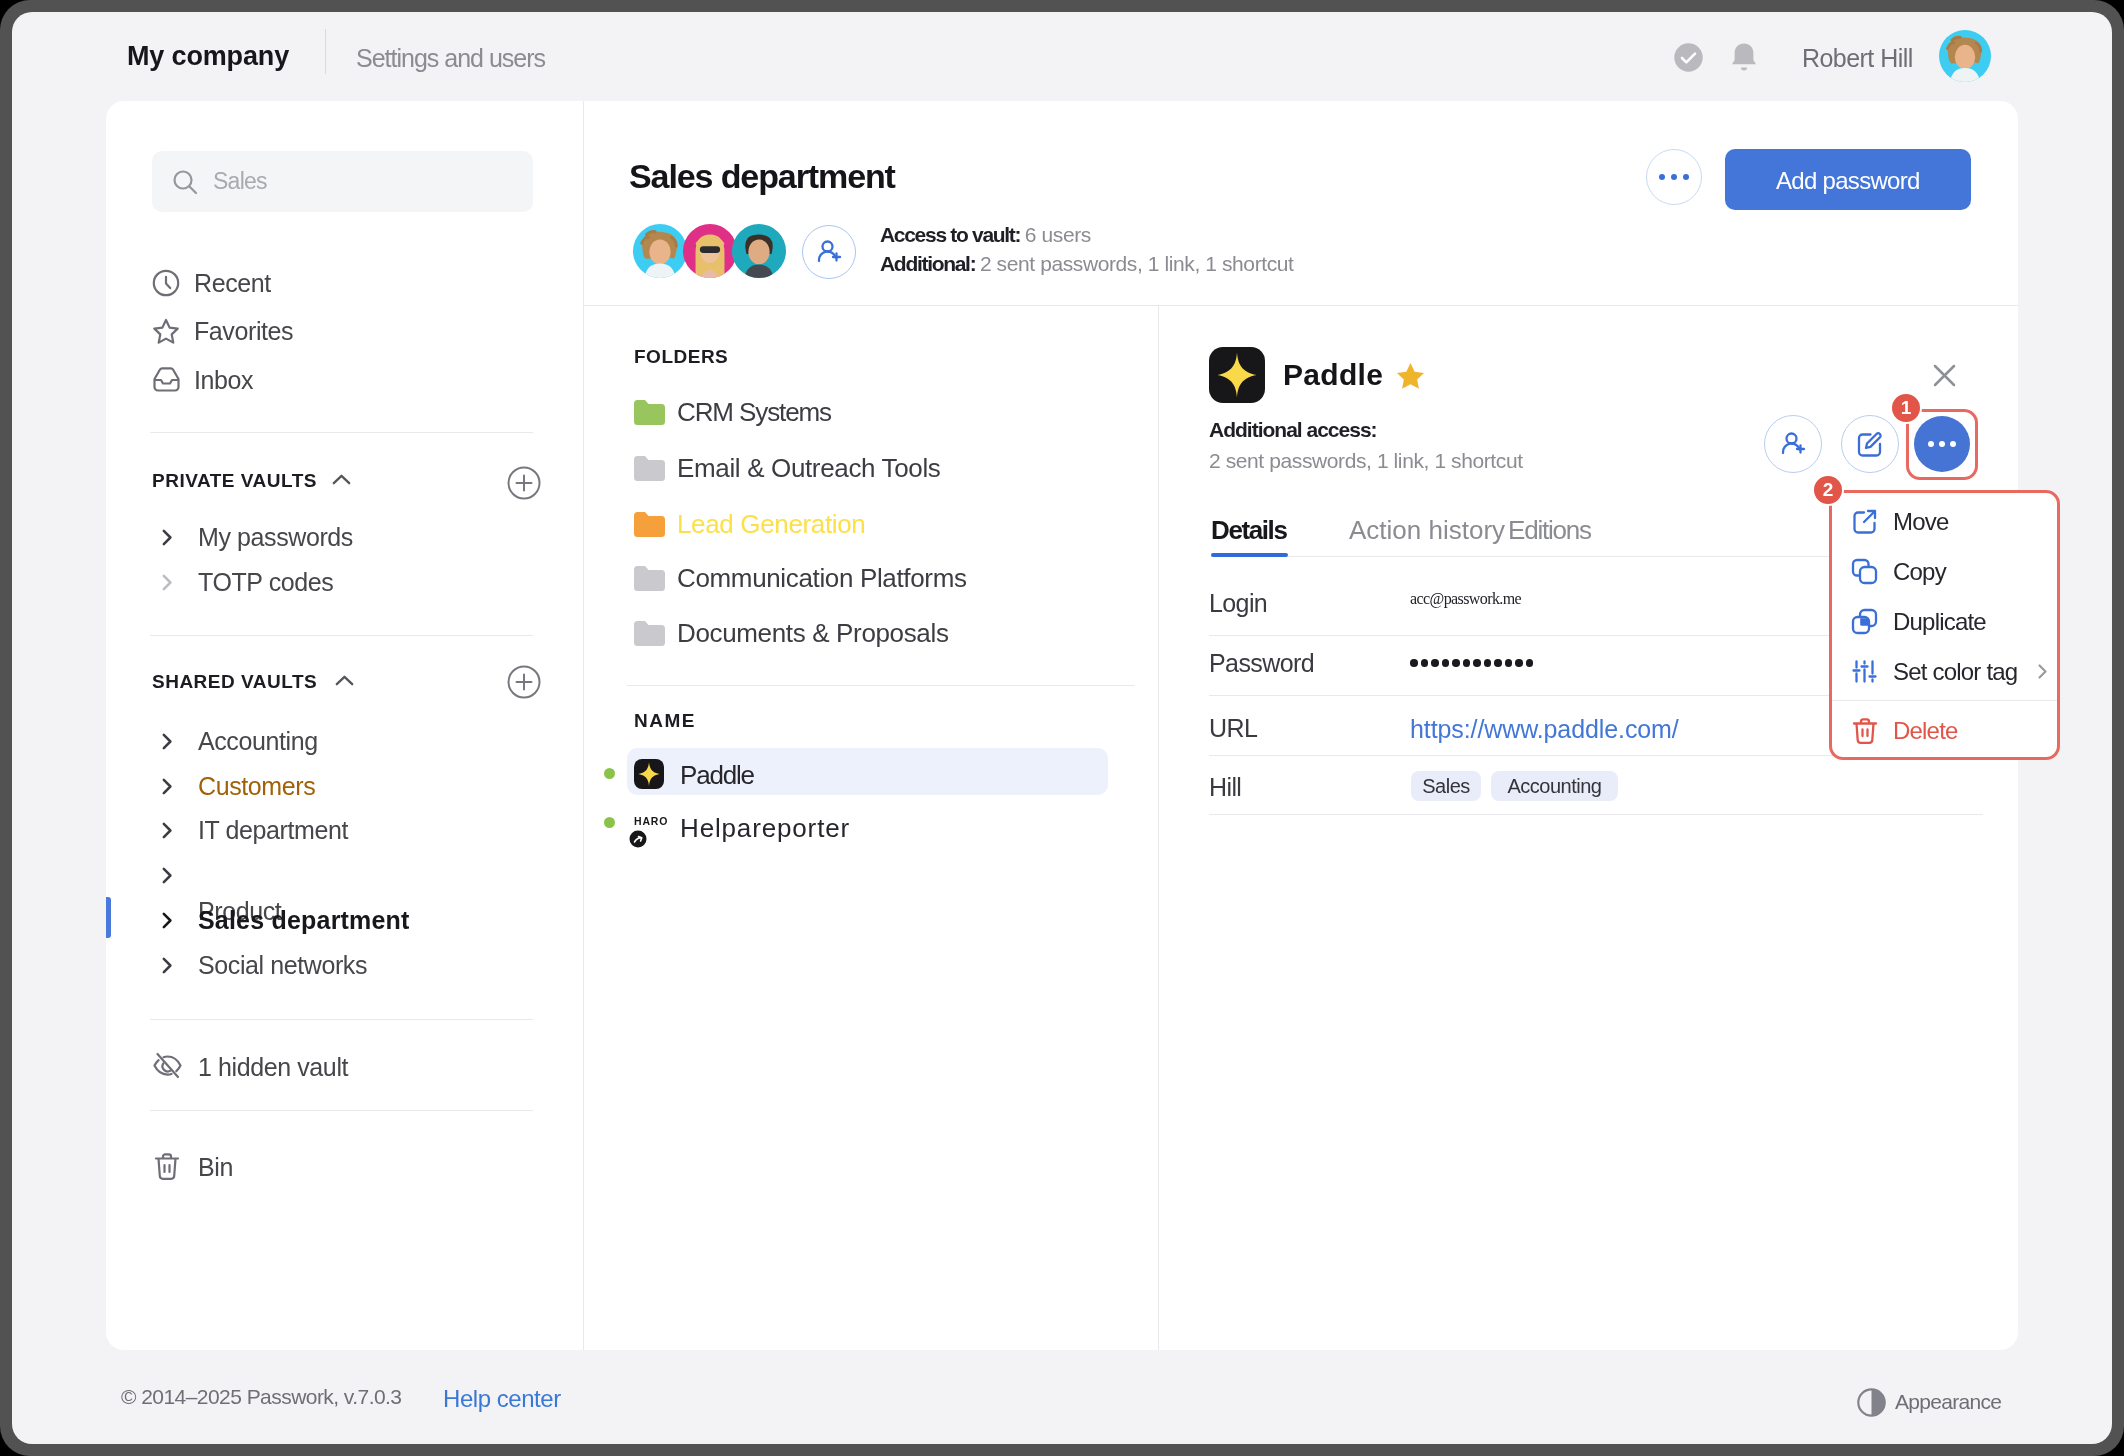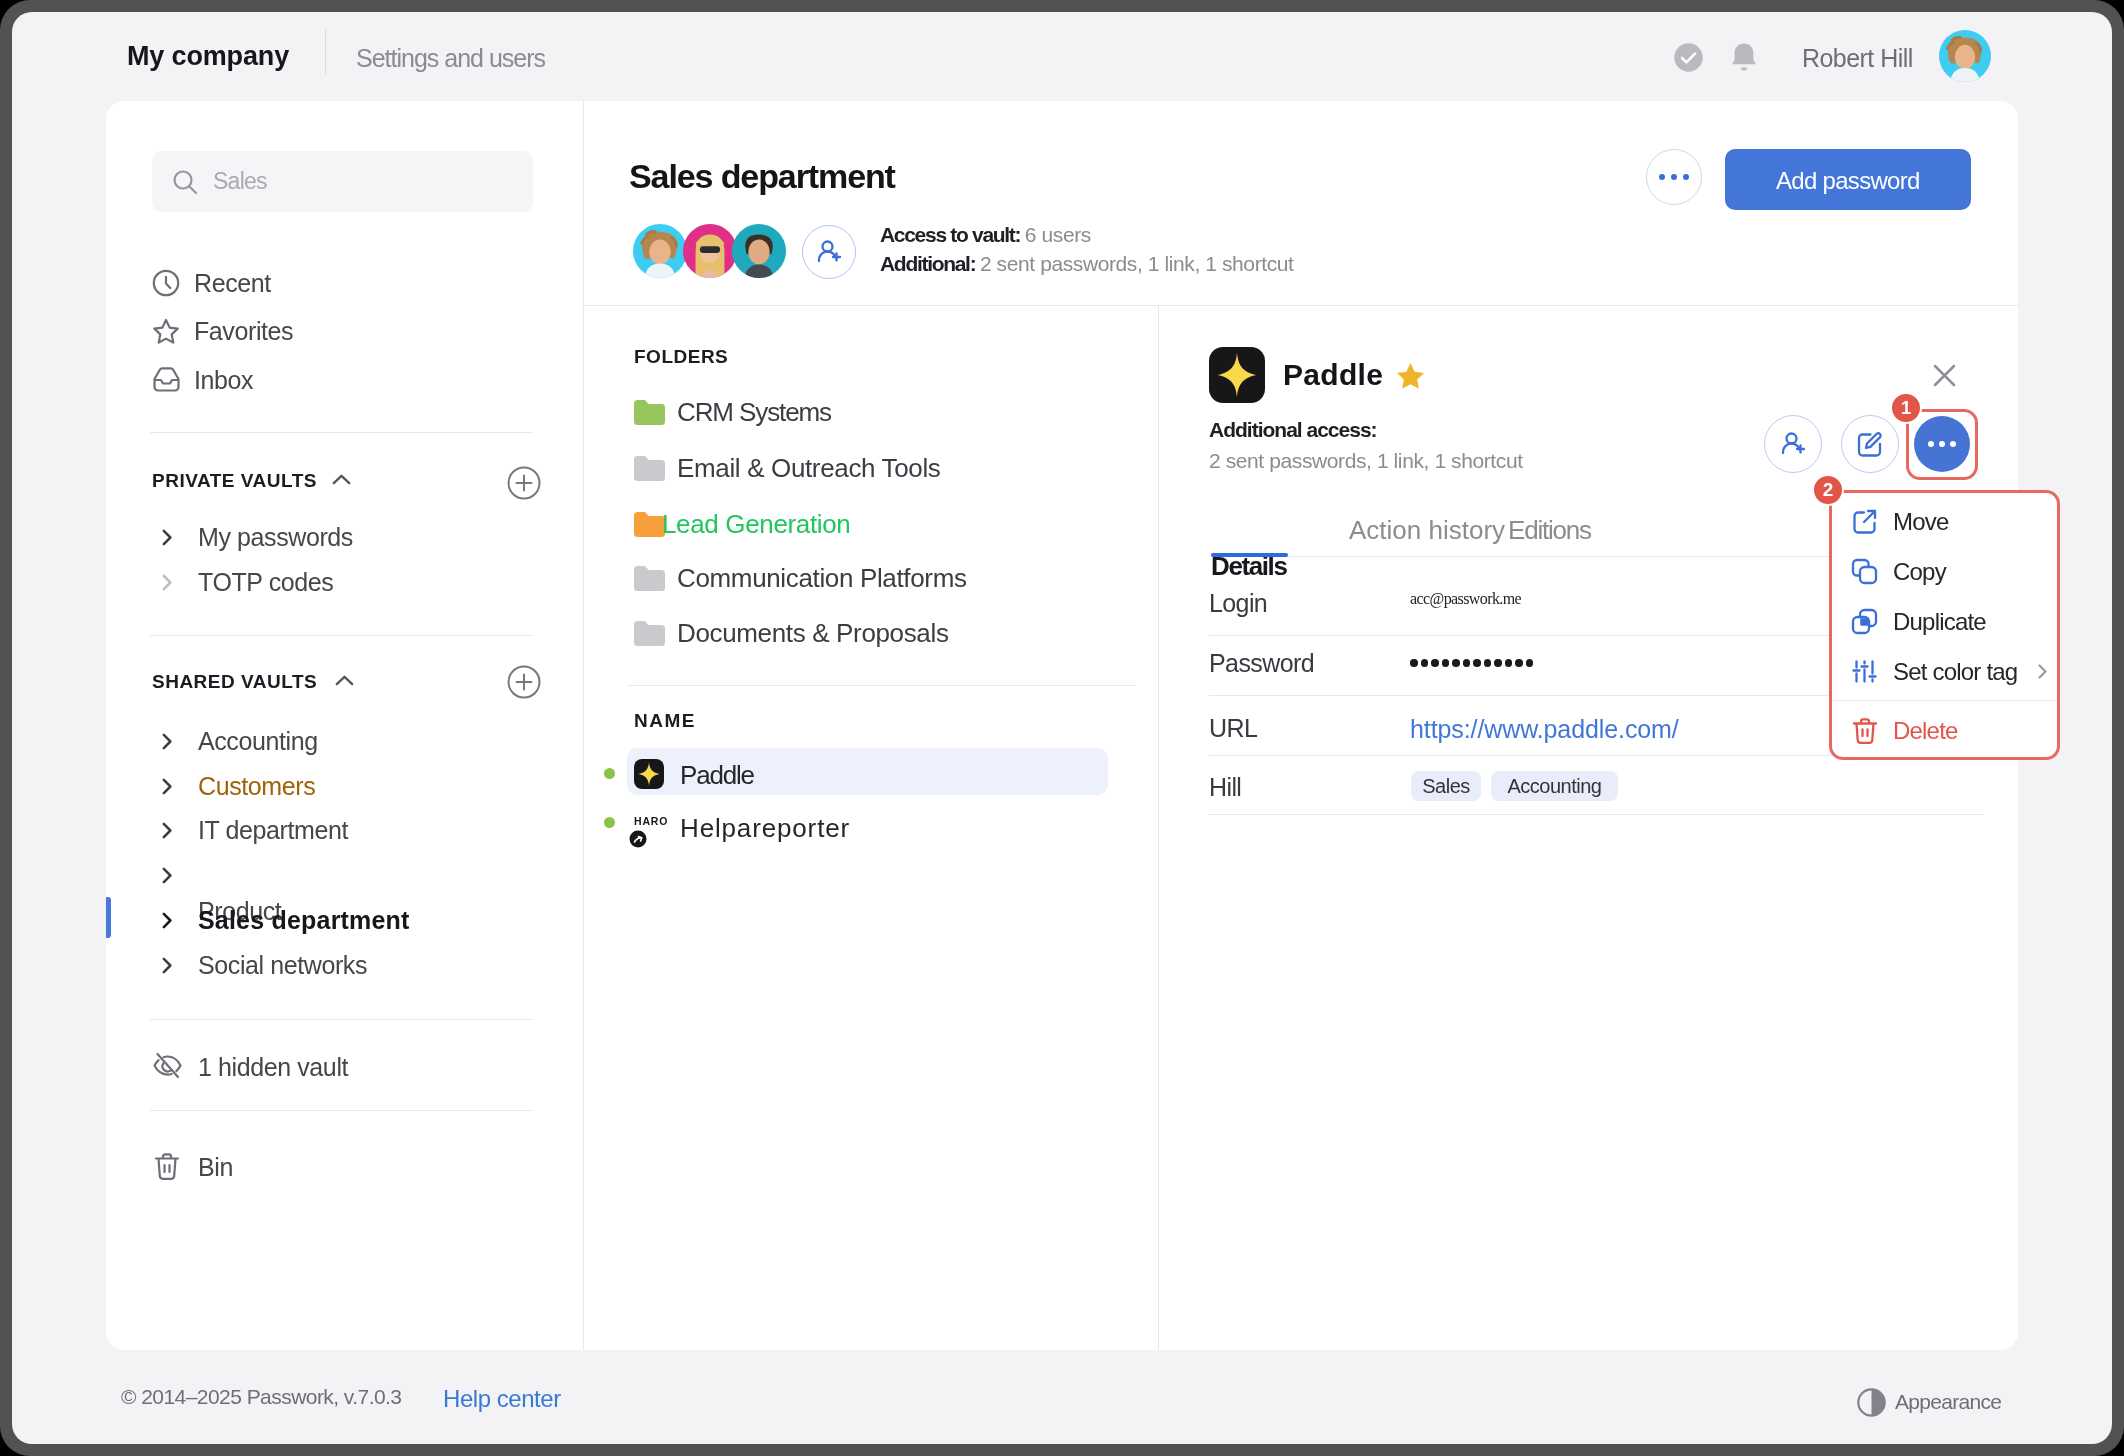--- a/index.html
+++ b/index.html
@@ -224,21 +224,21 @@
     <path d="M0 4.5 a3.5 3.5 0 0 1 3.5 -3.5 h7.5 l3.5 4 h13 a3.5 3.5 0 0 1 3.5 3.5 v14 a3.5 3.5 0 0 1 -3.5 3.5 h-24 a3.5 3.5 0 0 1 -3.5 -3.5 z" fill="#99c55e"></path>
   </svg>
 <div class="t" style="left:677px; top:398px; font-size:26px; letter-spacing:-1.1px; color:#3c3c43;">CRM Systems</div>
 <svg class="abs" style="left:634px; top:455px;" width="31" height="26" viewBox="0 0 31 26">
     <path d="M0 4.5 a3.5 3.5 0 0 1 3.5 -3.5 h7.5 l3.5 4 h13 a3.5 3.5 0 0 1 3.5 3.5 v14 a3.5 3.5 0 0 1 -3.5 3.5 h-24 a3.5 3.5 0 0 1 -3.5 -3.5 z" fill="#c9c9ce"></path>
   </svg>
 <div class="t" style="left:677px; top:454px; font-size:26px; letter-spacing:-0.35px; color:#3c3c43;">Email &amp; Outreach Tools</div>
 <svg class="abs" style="left:634px; top:511px;" width="31" height="26" viewBox="0 0 31 26">
     <path d="M0 4.5 a3.5 3.5 0 0 1 3.5 -3.5 h7.5 l3.5 4 h13 a3.5 3.5 0 0 1 3.5 3.5 v14 a3.5 3.5 0 0 1 -3.5 3.5 h-24 a3.5 3.5 0 0 1 -3.5 -3.5 z" fill="#f6a03b"></path>
   </svg>
-<div class="t" style="left:662px; top:510px; font-size:26px; letter-spacing:-0.35px; color:#22c55e;">Lead Generation</div>
+<div class="t" style="left:677px; top:510px; font-size:26px; letter-spacing:-0.35px; color:#fde047;">Lead Generation</div>
 <svg class="abs" style="left:634px; top:565px;" width="31" height="26" viewBox="0 0 31 26">
     <path d="M0 4.5 a3.5 3.5 0 0 1 3.5 -3.5 h7.5 l3.5 4 h13 a3.5 3.5 0 0 1 3.5 3.5 v14 a3.5 3.5 0 0 1 -3.5 3.5 h-24 a3.5 3.5 0 0 1 -3.5 -3.5 z" fill="#c9c9ce"></path>
   </svg>
 <div class="t" style="left:677px; top:564px; font-size:26px; letter-spacing:-0.35px; color:#3c3c43;">Communication Platforms</div>
 <svg class="abs" style="left:634px; top:620px;" width="31" height="26" viewBox="0 0 31 26">
     <path d="M0 4.5 a3.5 3.5 0 0 1 3.5 -3.5 h7.5 l3.5 4 h13 a3.5 3.5 0 0 1 3.5 3.5 v14 a3.5 3.5 0 0 1 -3.5 3.5 h-24 a3.5 3.5 0 0 1 -3.5 -3.5 z" fill="#c9c9ce"></path>
   </svg>
 <div class="t" style="left:677px; top:619px; font-size:26px; letter-spacing:-0.35px; color:#3c3c43;">Documents &amp; Proposals</div>
 
 <div class="hline" style="left:627px; top:685px; width:508px;"></div>
@@ -287,21 +287,21 @@
     <path d="M24 14 v8 a3.5 3.5 0 0 1 -3.5 3.5 h-14 a3.5 3.5 0 0 1 -3.5 -3.5 v-14 a3.5 3.5 0 0 1 3.5 -3.5 h8" fill="none" stroke="#3a6fd8" stroke-width="2.3" stroke-linecap="round"></path>
     <path d="M11 13.5 l9.5 -9.5 a2.4 2.4 0 0 1 3.4 3.4 l-9.5 9.5 -4.4 1 z" fill="none" stroke="#3a6fd8" stroke-width="2.3" stroke-linejoin="round"></path>
   </svg>
 <div class="abs" style="left:1914px; top:416px; width:56px; height:56px; background:#4574d4; border-radius:50%;"></div>
 <div class="dot" style="left:1928px; top:441px; width:6px; height:6px; background:#fff;"></div>
 <div class="dot" style="left:1939px; top:441px; width:6px; height:6px; background:#fff;"></div>
 <div class="dot" style="left:1950px; top:441px; width:6px; height:6px; background:#fff;"></div>
 <div class="abs" style="left:1906px; top:409px; width:72px; height:71px; border:3px solid #e8695f; border-radius:14px;"></div>
 <div class="abs" style="left:1890px; top:392px; width:32px; height:32px; background:#e25549; border:2px solid #fff; border-radius:50%; display:flex; align-items:center; justify-content:center; font-size:19px; font-weight:bold; color:#fff;">1</div>
 
-<div class="t" style="left:1211px; top:516px; font-size:26px; font-weight:bold; letter-spacing:-1.4px; color:#17171c;margin-top:36px;">Details</div>
+<div class="t" style="left:1211px; top:516px; font-size:26px; font-weight:bold; letter-spacing:-1.4px; color:#17171c;">Details</div>
 <div class="t" style="left:1349px; top:516px; font-size:26px; color:#8b8b92;">Action history</div>
 <div class="t" style="left:1508px; top:516px; font-size:26px; letter-spacing:-1.2px; color:#8b8b92;">Editions</div>
 <div class="hline" style="left:1211px; top:556px; width:772px;"></div>
 <div class="abs" style="left:1211px; top:553px; width:77px; height:4px; background:#2f6bd9; border-radius:2px;"></div>
 
 <div class="t" style="left:1209px; top:589px; font-size:25px; letter-spacing:-0.6px; color:#3a3a41;">Login</div>
 <div class="t" style="left:1410px; top:590px; font-size:16px; letter-spacing:-0.6px; color:#222228;font-family:Liberation Serif, serif;">acc@passwork.me</div>
 <div class="hline" style="left:1209px; top:635px; width:774px;"></div>
 <div class="t" style="left:1209px; top:649px; font-size:25px; letter-spacing:-0.6px; color:#3a3a41;">Password</div>
 <div class="abs" style="left:1410px; top:659px; display:flex;">

